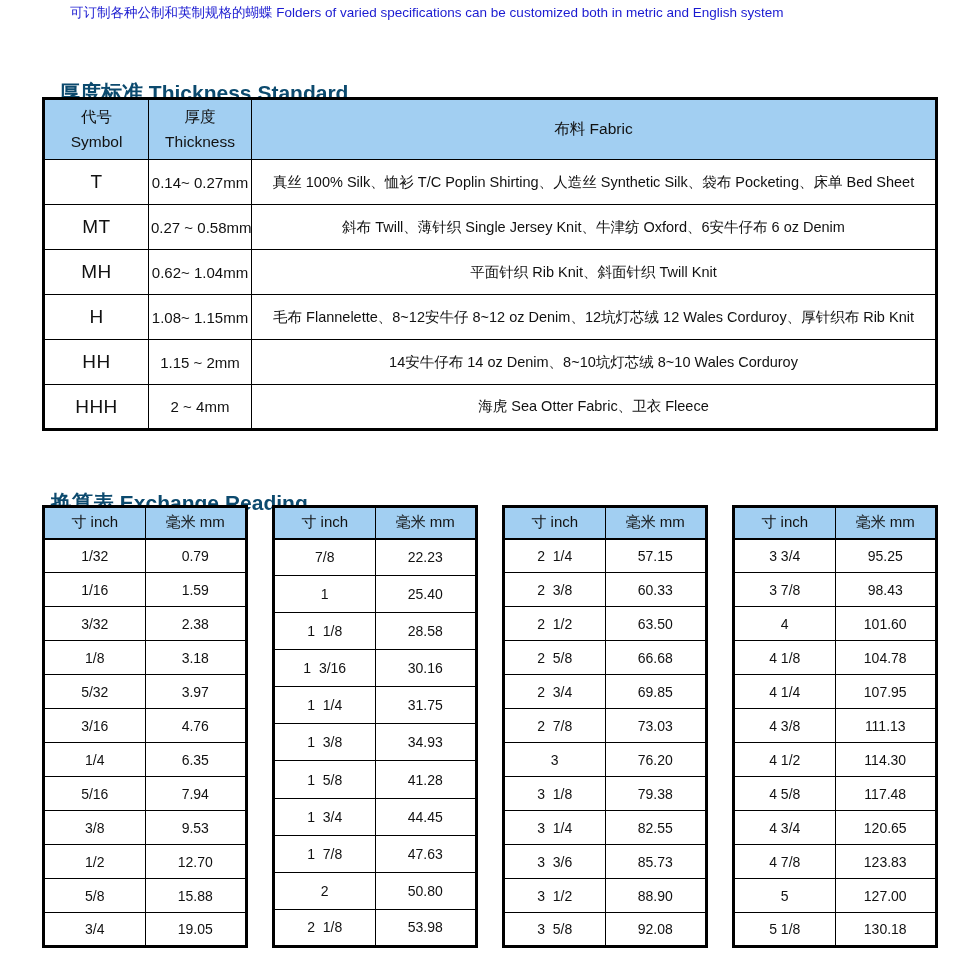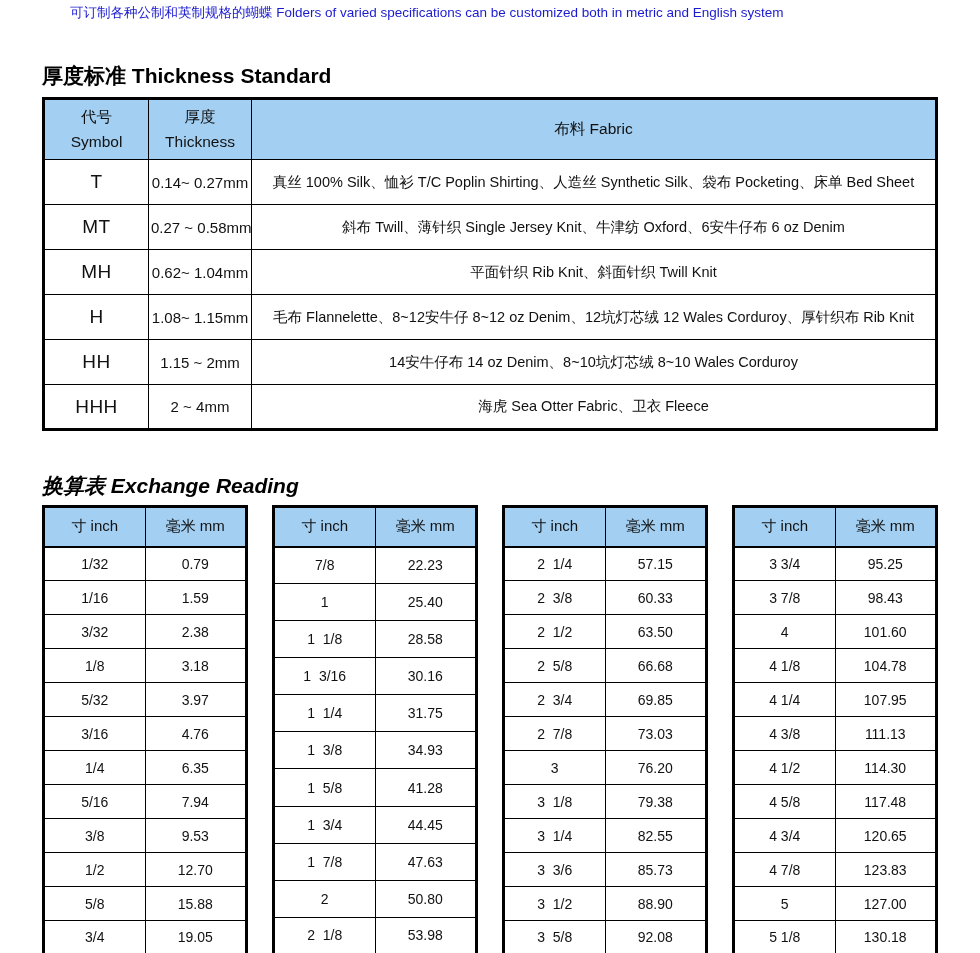--- a/index.html
+++ b/index.html
@@ -25,34 +25,33 @@
     top:4px;
     left:38px;
     font-size:13.5px;
     color:var(--accent);
     white-space:nowrap;
     margin-left:32px;
   }
   .section-title{
     font-size:21px;
     font-weight:bold;
-    color:#000000;
-    margin:0;
+    color:#0c4a6e;
+    margin:17px;
     padding:0;
   }
   #thickness-title{
     position:absolute;
     top:62px;
     left:42px;
   }
   #exchange-title{
     position:absolute;
     top:472px;
-    left:42px;
-    font-style:italic;
+    left:34px;
   }
   
   table{border-collapse:collapse;}
   .thickness-table{
     position:absolute;
     top:97px;
     left:42px;
     width:896px;
     border:3px solid var(--line);
     table-layout:fixed;
@@ -103,21 +102,21 @@
     table-layout:fixed;
   }
   .exchange-table th,
   .exchange-table td{
     border:1.5px solid var(--line);
     text-align:center;
     vertical-align:middle;
   }
   .exchange-table thead th{
     background:var(--header-bg);
-    height:40px;
+    height:32px;
     font-weight:normal;
     font-size:15px;
     width:50%;
   }
   .exchange-table thead th{border-bottom:2.5px solid var(--line);}
   .exchange-table tbody tr{height:34px;margin-top:36px;}
   .exchange-table tbody td{
     font-size:14px;
     white-space:pre;
   }

